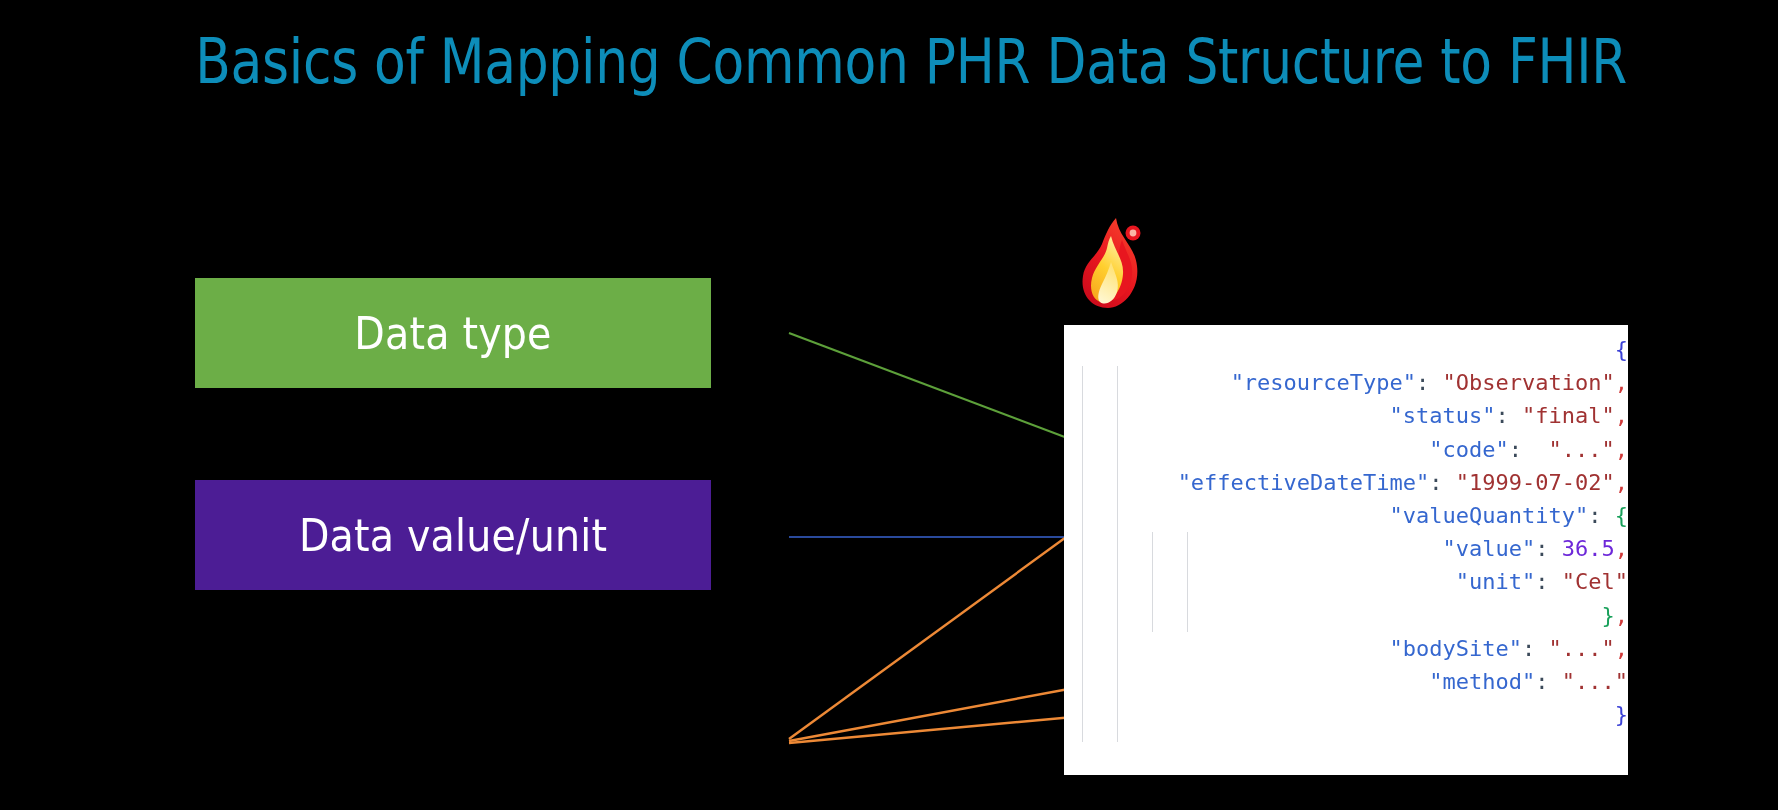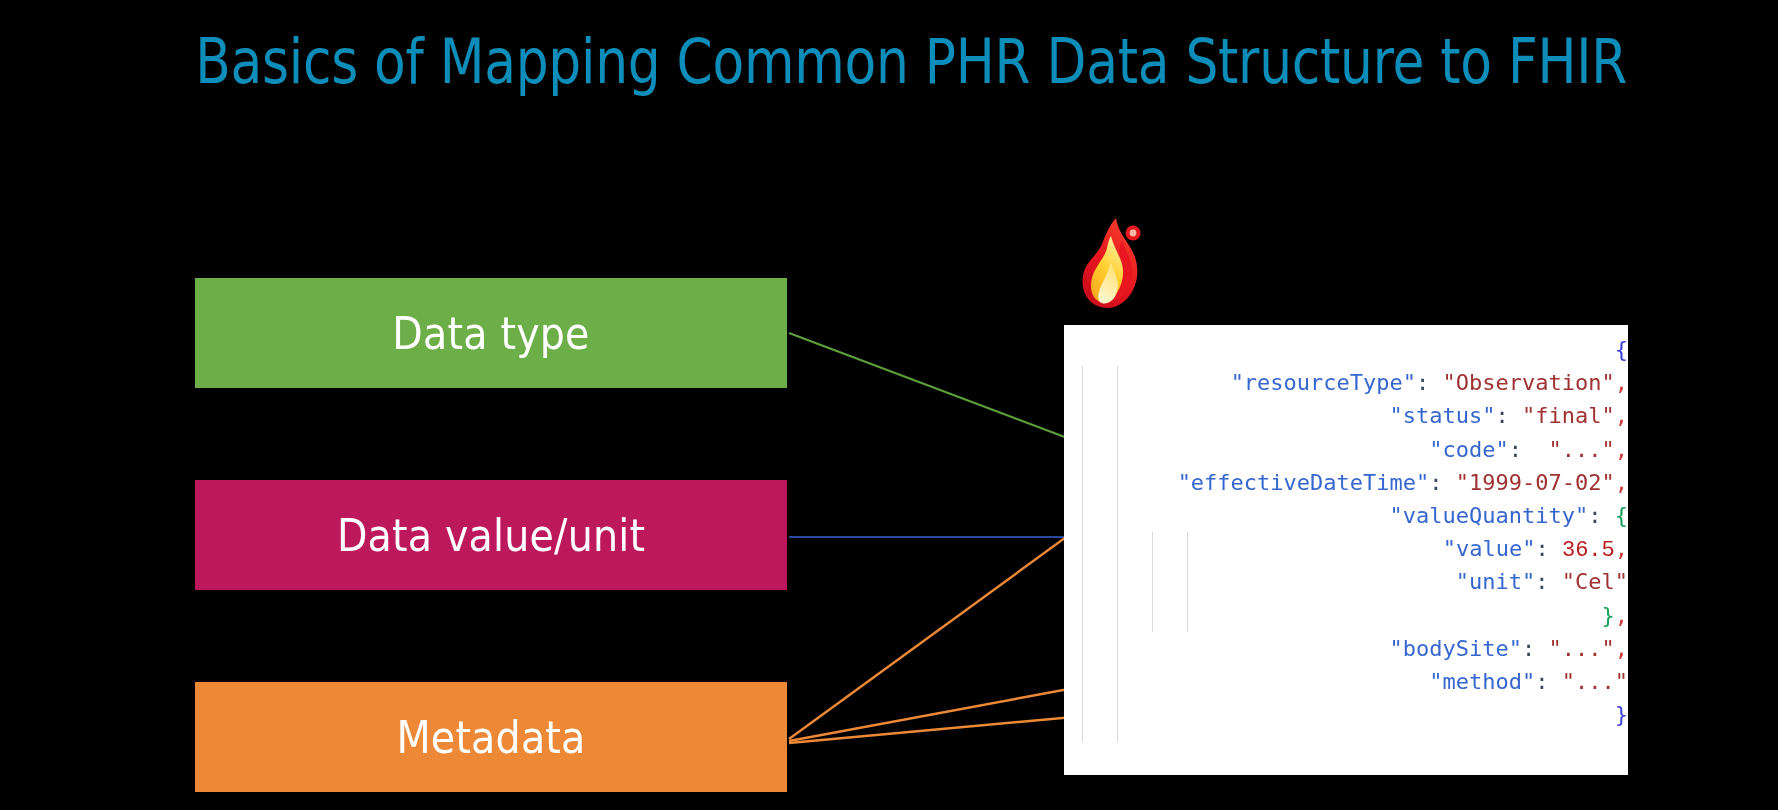--- a/index.html
+++ b/index.html
@@ -34,21 +34,21 @@
     letter-spacing: -0.3px;
     white-space: nowrap;
     transform: scaleX(0.93);
     transform-origin: left center;
   }
 
   
   .concept-box {
     position: absolute;
     left: 195px;
-    width: 592px;
+    width: 516px;
     height: 110px;
     display: flex;
     align-items: center;
     justify-content: center;
     color: #ffffff;
     font-family: "DejaVu Sans Condensed", "Liberation Sans Narrow", "Liberation Sans", sans-serif;
     font-size: 44px;
     font-weight: 400;
     letter-spacing: 0.2px;
   }
@@ -108,44 +108,41 @@
     background: #d8dade;
   }
   #guide-1 { left: 18px;  top: 41px;  height: 376px; }
   #guide-2 { left: 53px;  top: 41px;  height: 376px; }
   #guide-3 { left: 88px;  top: 207px; height: 100px; }
   #guide-4 { left: 123px; top: 207px; height: 100px; }
 
   
   .tok-key    { color: #3567cf; }
   .tok-str    { color: #a03232; }
-  .tok-num    { color: #b91c1c; font-family: Liberation Mono, monospace; }
+  .tok-num    { color: #6d28d9; }
   .tok-brace  { color: #3b41d6; }
   .tok-brace2 { color: #18a05a; }
   .tok-punc   { color: #3b4a5a; }
   .tok-comma  { color: #d03a3a; }
 </style>
 </head>
 <body>
 
 <div id="slide" style="background: rgb(0, 0, 0); text-align: right;">
 
   <div id="slide-title" style="color: rgb(13, 141, 185);">Basics of Mapping Common PHR Data Structure to FHIR</div>
 
   <div class="concept-box" id="box-data-type" style="background: rgb(108, 174, 71); color: rgb(255, 255, 255);">
     <span>Data type</span>
   </div>
 
-  <div class="concept-box" id="box-data-value" style="background: #be185d; color: rgb(255, 255, 255);">
+  <div class="concept-box" id="box-data-value" style="background: #4c1d95; color: rgb(255, 255, 255);">
     <span>Data value/unit</span>
   </div>
 
-  <div class="concept-box" id="box-metadata" style="background: rgb(237, 137, 54); color: rgb(255, 255, 255);">
-    <span>Metadata</span>
-  </div>
 
   <svg id="connectors" viewBox="0 0 1778 810" xmlns="http://www.w3.org/2000/svg">
     <line x1="789" y1="333" x2="1123" y2="459" stroke="#5da03a" stroke-width="2.2"></line>
     <line x1="789" y1="537" x2="1126" y2="537" stroke="#2a4a9c" stroke-width="2.2"></line>
     <line x1="789" y1="739" x2="1128" y2="492" stroke="#ed8936" stroke-width="2.4"></line>
     <line x1="789" y1="741" x2="1128" y2="678" stroke="#ed8936" stroke-width="2.4"></line>
     <line x1="789" y1="743" x2="1128" y2="712" stroke="#ed8936" stroke-width="2.4"></line>
   </svg>
 
   <svg id="fhir-logo" viewBox="0 0 78 110" xmlns="http://www.w3.org/2000/svg">

